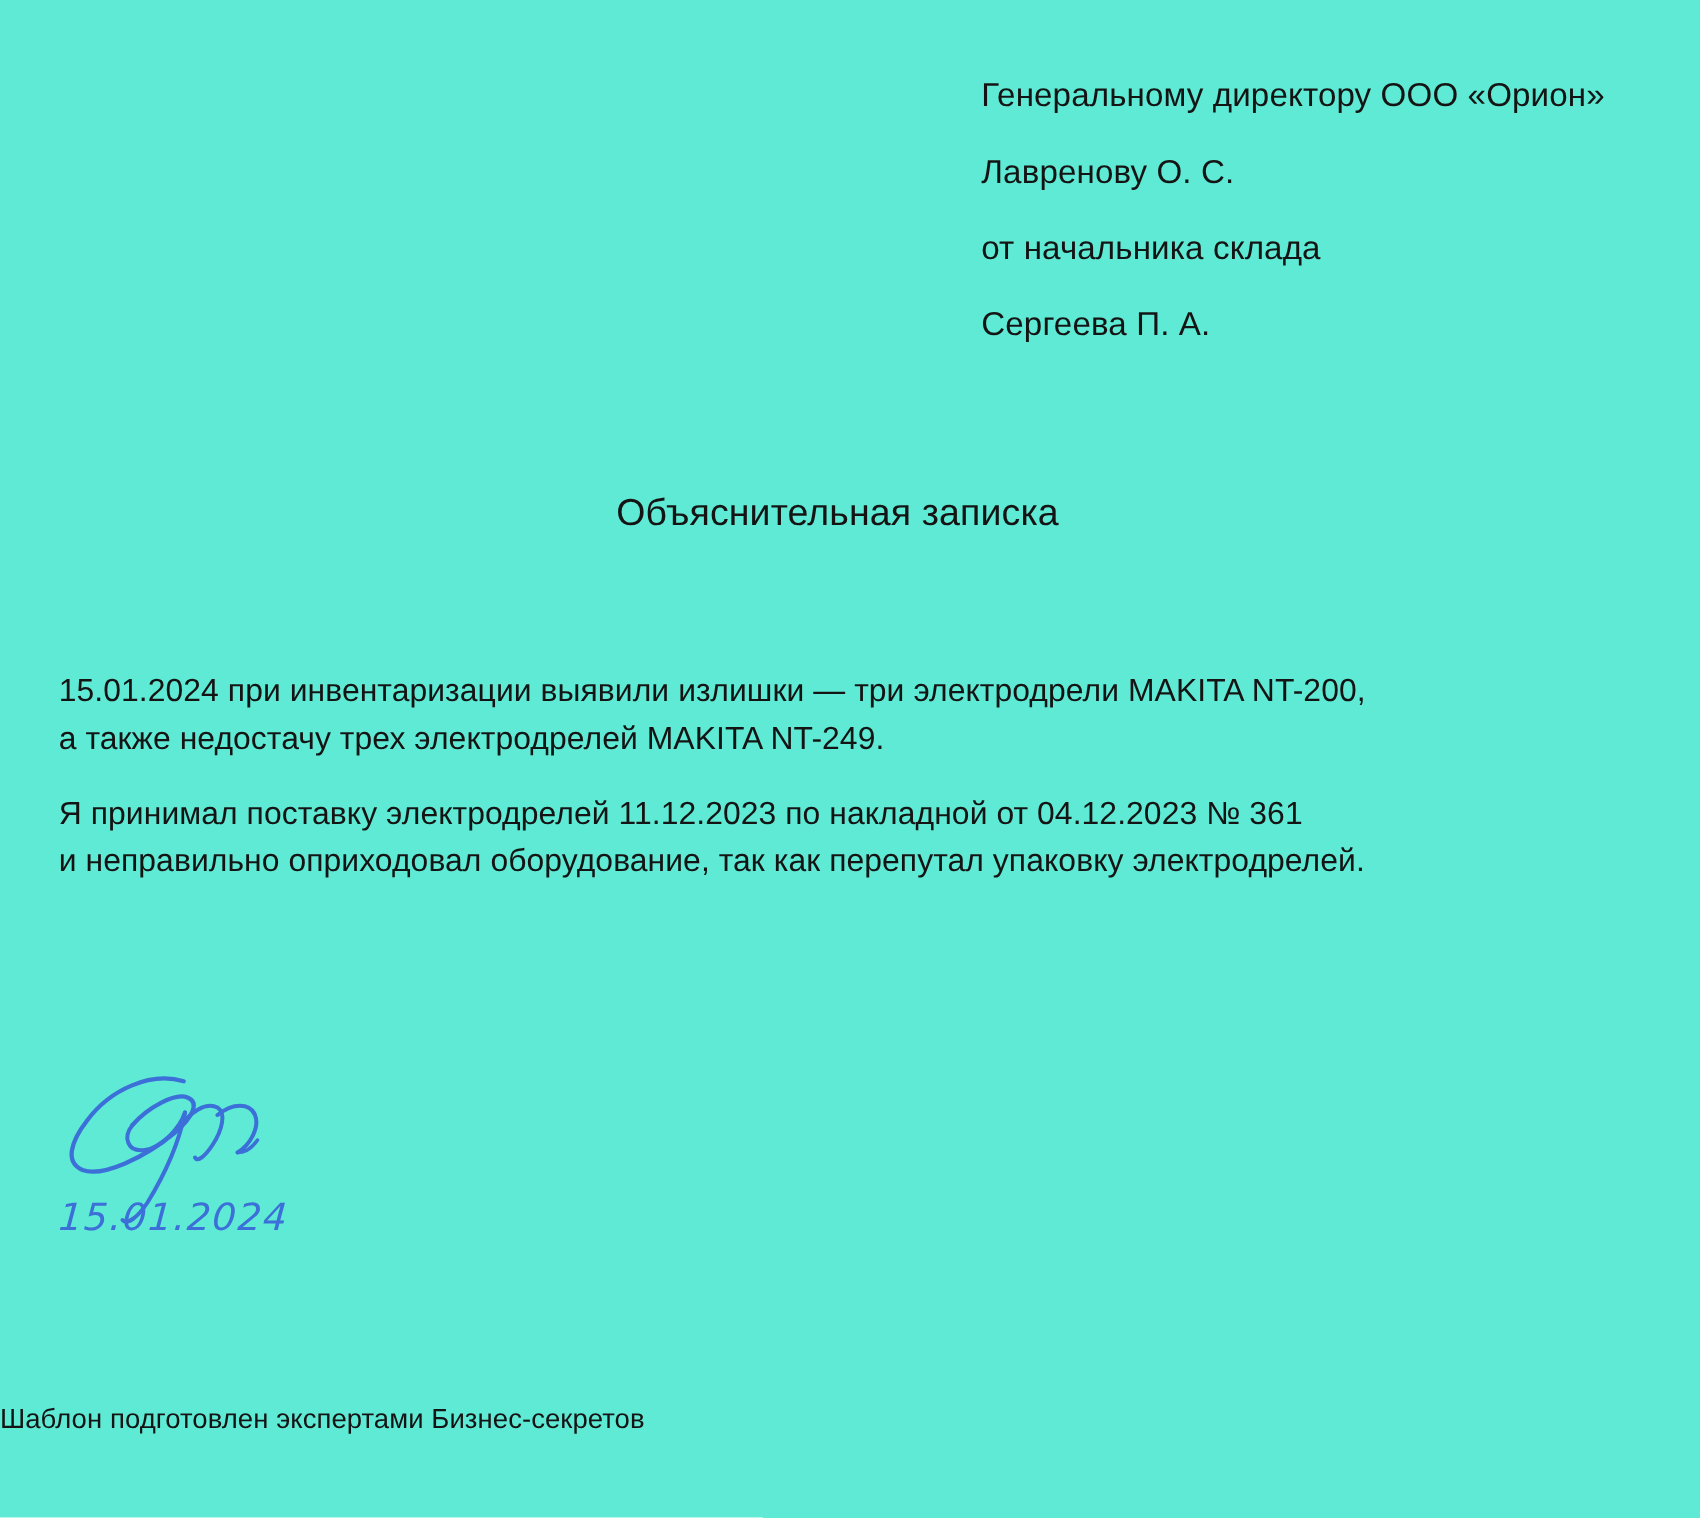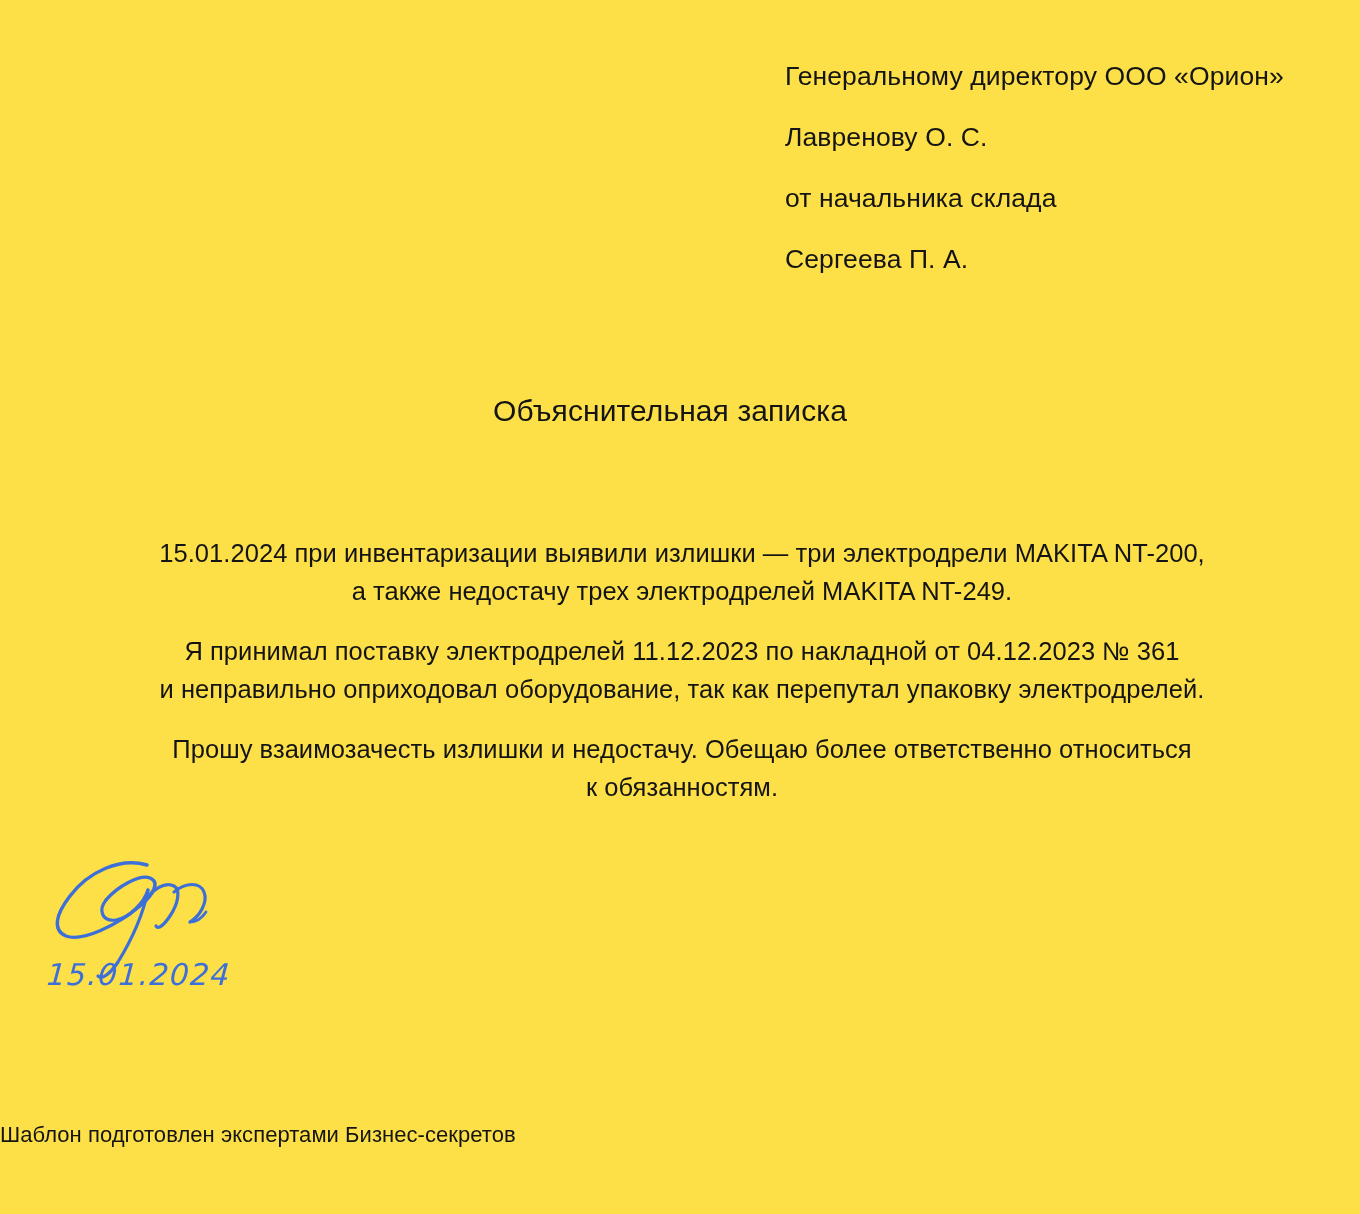--- a/index.html
+++ b/index.html
@@ -11,21 +11,21 @@
   body {
     font-family: "Liberation Sans", sans-serif;
     color: #1a1a1a;
     -webkit-font-smoothing: antialiased;
   }
   #page {
     position: relative;
     width: 1360px;
     height: 1214px;
     overflow: hidden;
-    background: #fde047;
+    background: #5eead4;
   }
 
   
   .addressee-block {
     position: absolute;
     left: 785px;
     top: 46px;
     width: 640px;          
     white-space: nowrap;
   }
@@ -60,21 +60,20 @@
     top: 534px;
     width: 1270px;
   }
   .body-paragraph {
     font-size: 25.5px;
     line-height: 38px;
     color: #141414;
     letter-spacing: 0.05px;
     margin: 0 0 22px 0;
     white-space: pre-line;
-    text-align: center;
   }
   .body-paragraph:last-child { margin-bottom: 0; }
 
   
   .signature-area {
     position: absolute;
     left: 44px;
     top: 852px;
     width: 320px;
     height: 165px;
@@ -132,22 +131,20 @@
     <div class="addressee-line">Сергеева П. А.</div>
   </div>
 
   <div class="doc-title">Объяснительная записка</div>
 
   <div class="body-block">
     <p class="body-paragraph">15.01.2024 при инвентаризации выявили излишки — три электродрели MAKITA NT-200,
 а также недостачу трех электродрелей MAKITA NT-249.</p>
     <p class="body-paragraph">Я принимал поставку электродрелей 11.12.2023 по накладной от 04.12.2023 № 361
 и неправильно оприходовал оборудование, так как перепутал упаковку электродрелей.</p>
-    <p class="body-paragraph">Прошу взаимозачесть излишки и недостачу. Обещаю более ответственно относиться
-к обязанностям.</p>
   </div>
 
   <div class="signature-area">
     <div class="signature-mark">
       <svg viewBox="0 0 190 118" xmlns="http://www.w3.org/2000/svg" aria-hidden="true">
         <g fill="none" stroke="#3c6fd8" stroke-linecap="round" stroke-linejoin="round">
 
           <path d="M103 13 C 76 5, 44 20, 26 44 C 12 62, 8 78, 22 84 C 38 90, 72 74, 96 54 C 110 42, 116 30, 106 26 C 96 22, 74 34, 62 48" stroke-width="3.4"></path>
 
           <path d="M62 48 C 54 58, 58 70, 72 68 C 86 66, 100 50, 104 38" stroke-width="3.2"></path>

